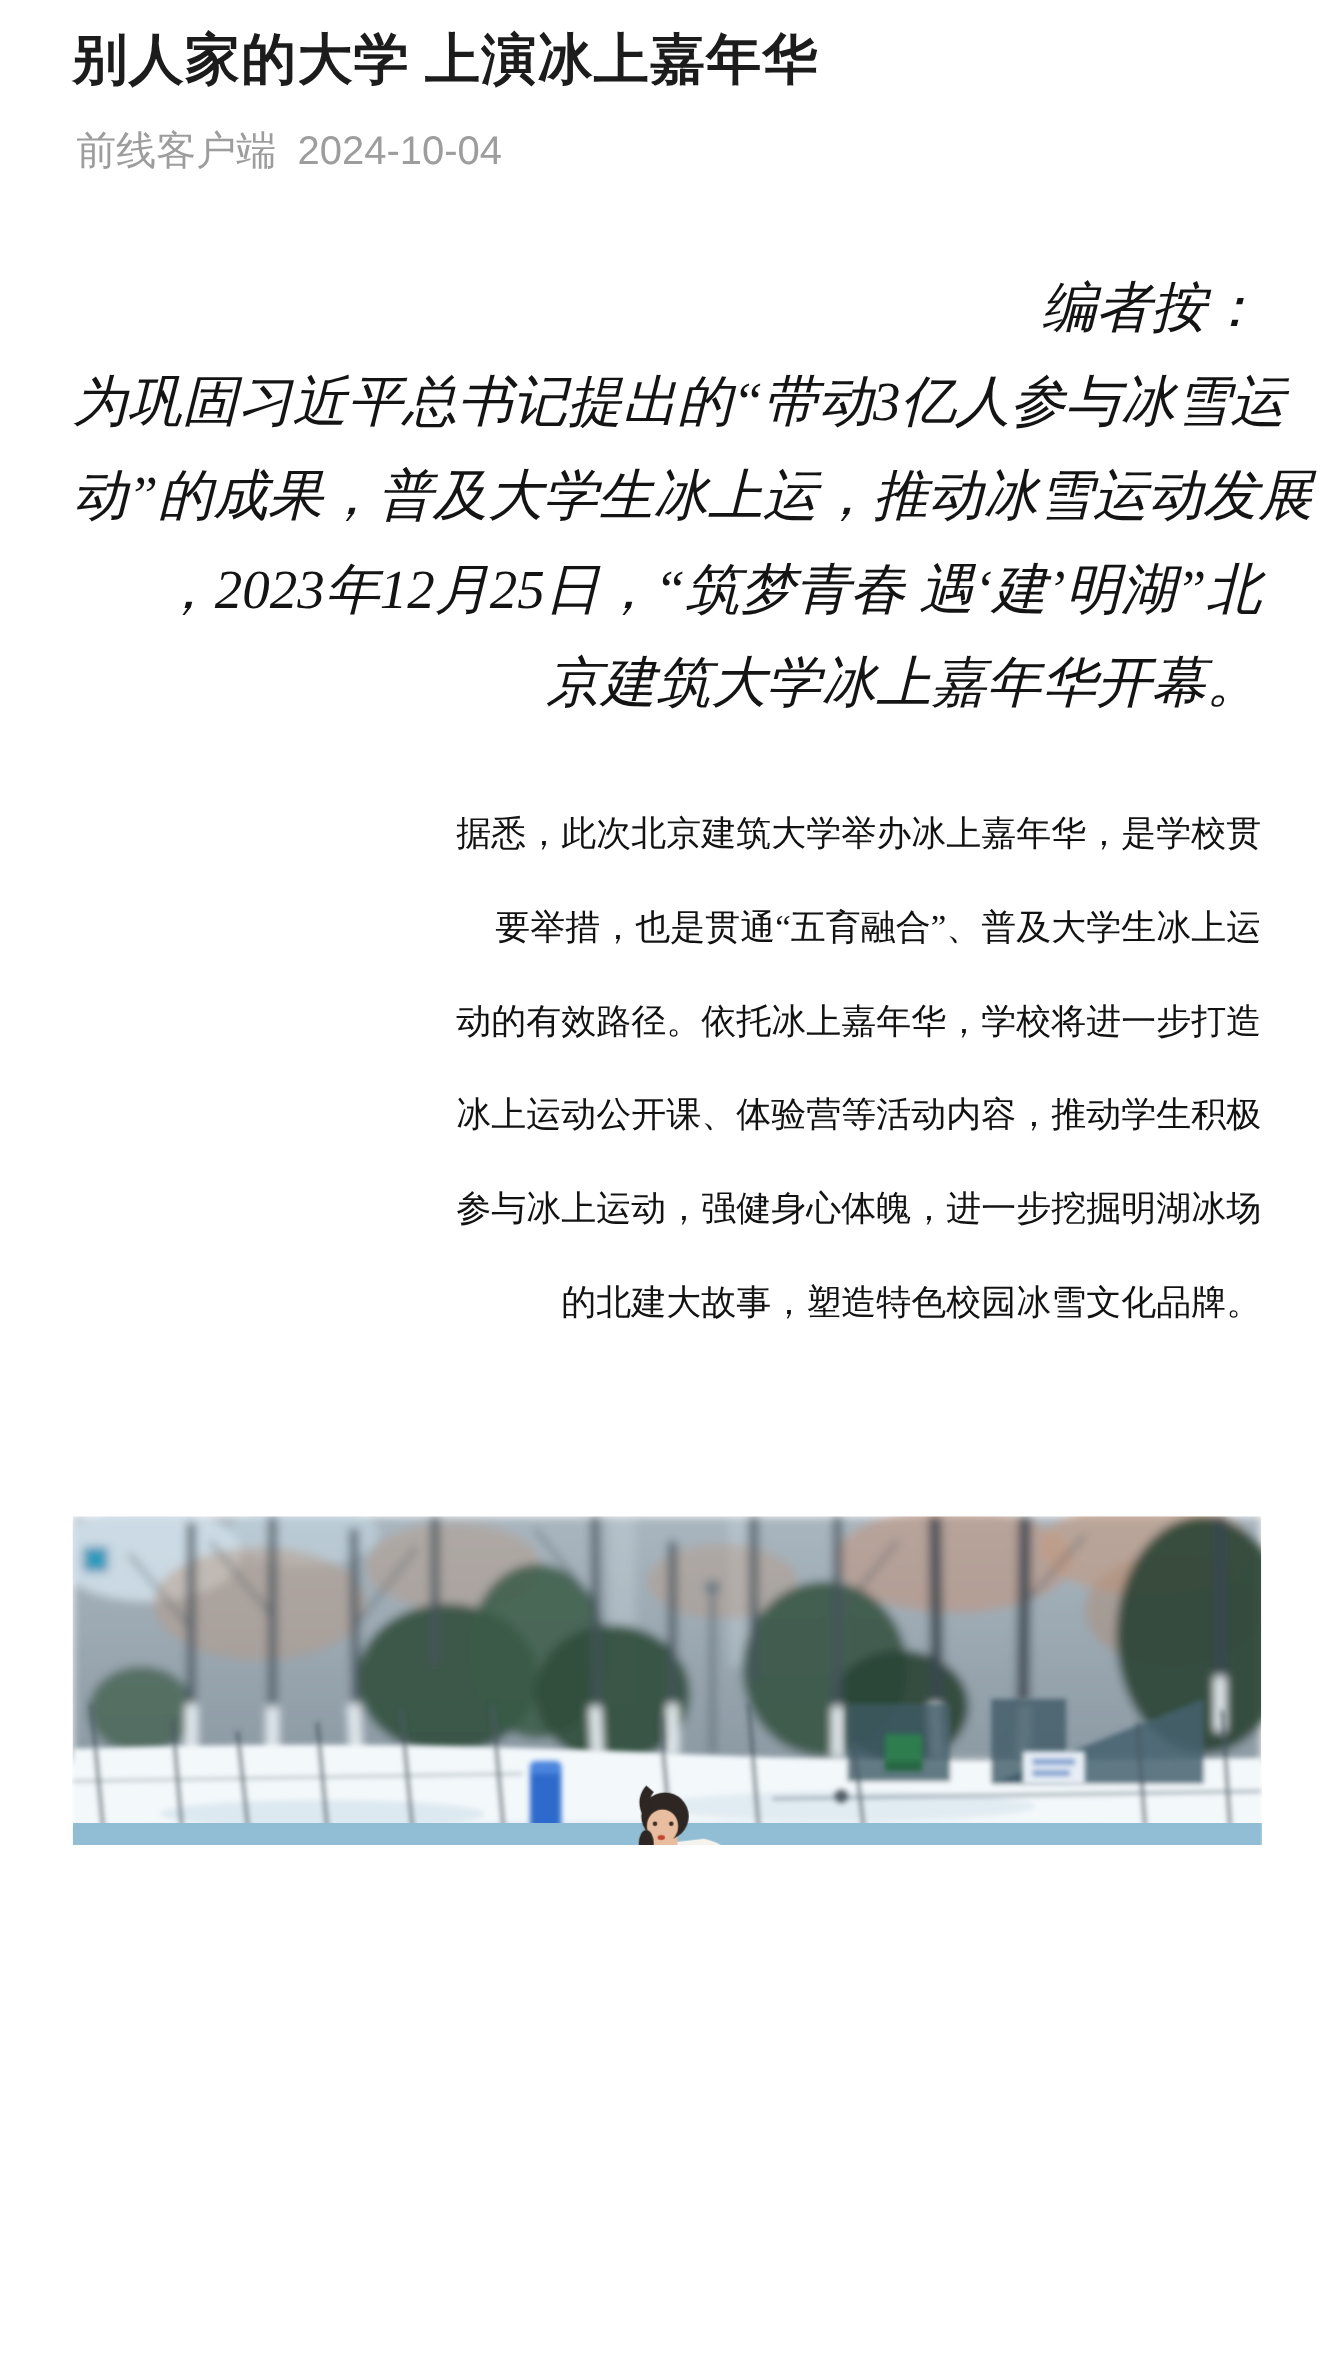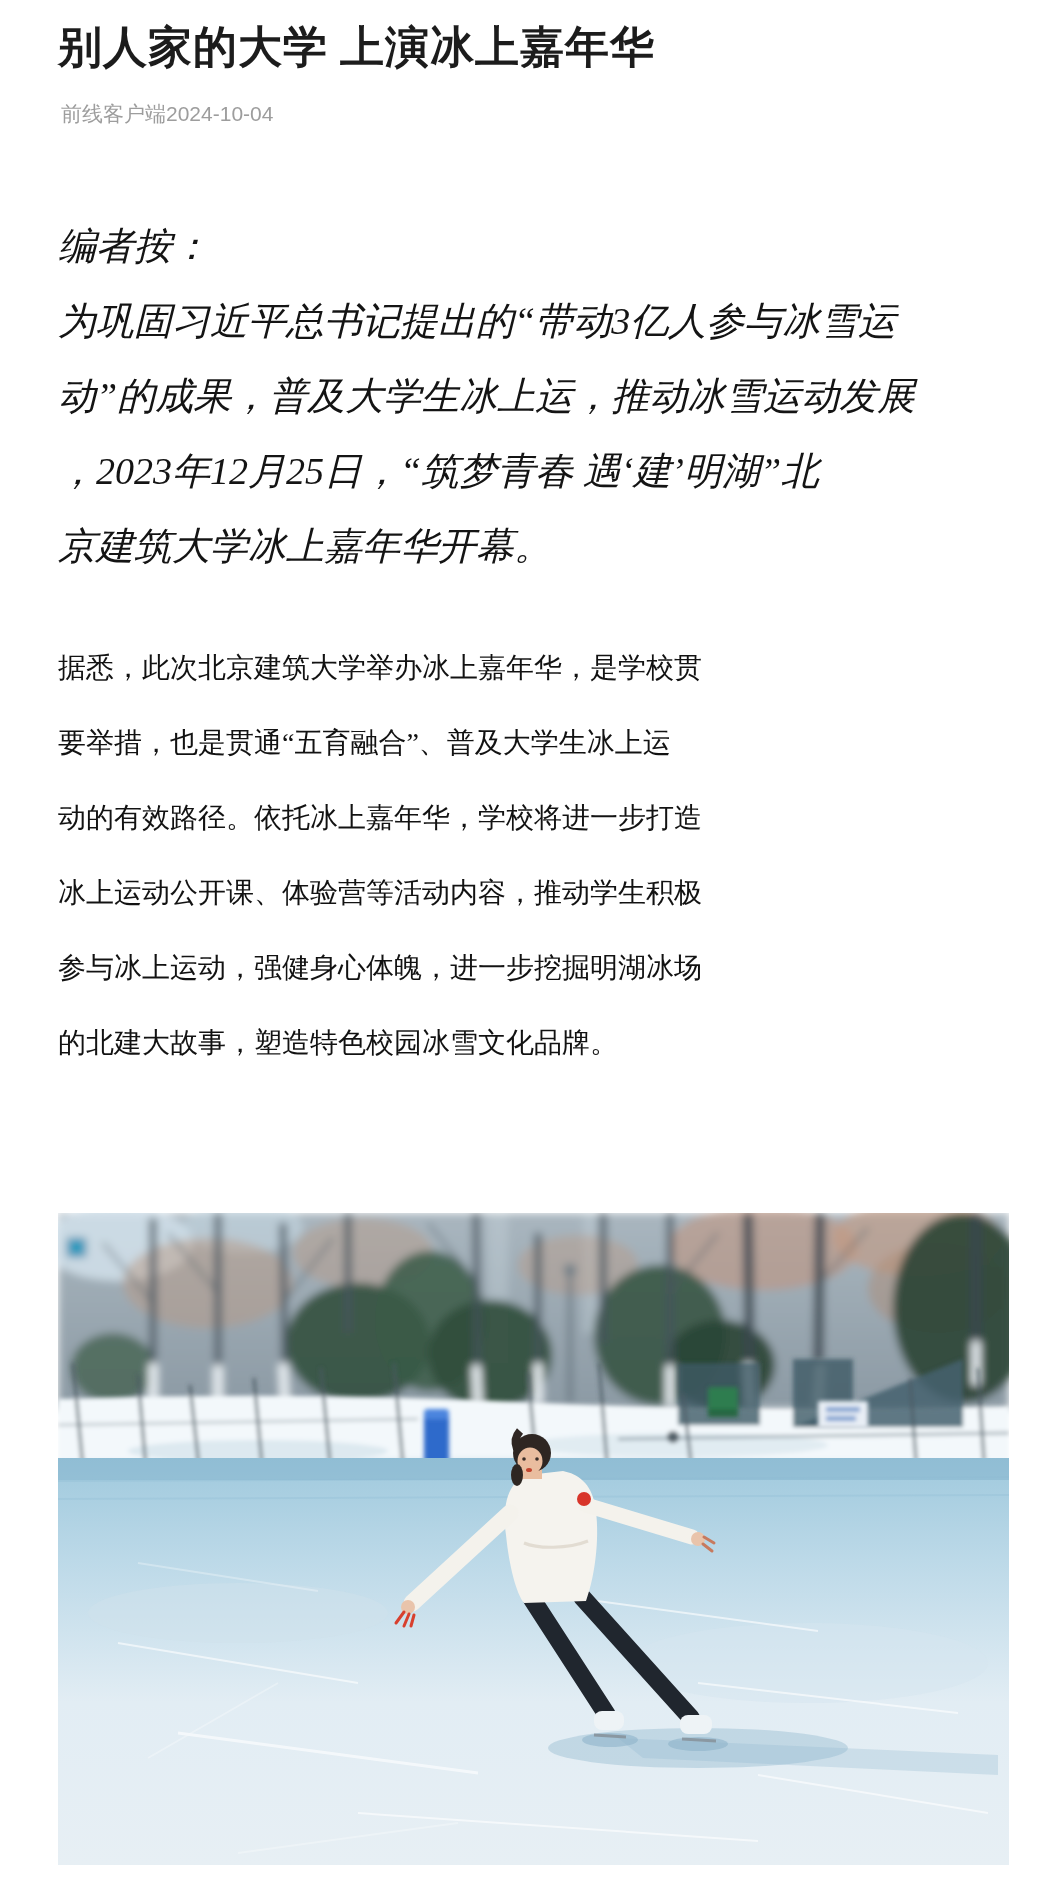--- a/index.html
+++ b/index.html
@@ -1,23 +1,23 @@
 <!DOCTYPE html>
 <html><head>
 <meta charset="utf-8">
 <style>
   html,body{margin:0;padding:0;background:#ffffff;}
-  .page{position:relative;width:1061px;height:1887px;background:#ffffff;overflow:hidden;}
+  .page{position:relative;width:1061px;height:1476px;background:#ffffff;overflow:hidden;text-align:right;}
   .title{position:absolute;left:58px;top:20px;margin:0;
          font-family:"Liberation Serif",serif;font-weight:700;font-size:44px;line-height:1.25;
          color:#1c1c1c;letter-spacing:1px;white-space:nowrap;}
-  .byline{position:absolute;left:61px;top:101px;display:flex;
-          font-family:"Liberation Sans",sans-serif;font-size:21px;line-height:1.2;color:#9d9d9d;}
+  .byline{position:absolute;left:61px;top:101px;display:flex;gap:17px;
+          font-family:"Liberation Sans",sans-serif;font-size:32px;line-height:1.2;color:#9d9d9d;}
   .editor-note{position:absolute;left:58px;top:209px;width:951px;
-               font-family:"Liberation Serif",serif;font-style:italic;font-size:38px;line-height:75px;
+               font-family:"Liberation Serif",serif;font-style:italic;font-size:44px;line-height:75px;
                color:#141414;}
   .body-text{position:absolute;left:58px;top:630px;width:951px;
              font-family:"Liberation Serif",serif;font-size:28px;line-height:75px;color:#121212;}
   .line{white-space:nowrap;}
   .photo{position:absolute;left:58px;top:1213px;width:951px;height:652px;margin:0;overflow:hidden;}
   .photo svg{display:block;width:100%;height:100%;}
 </style>
 </head>
 <body>
 

